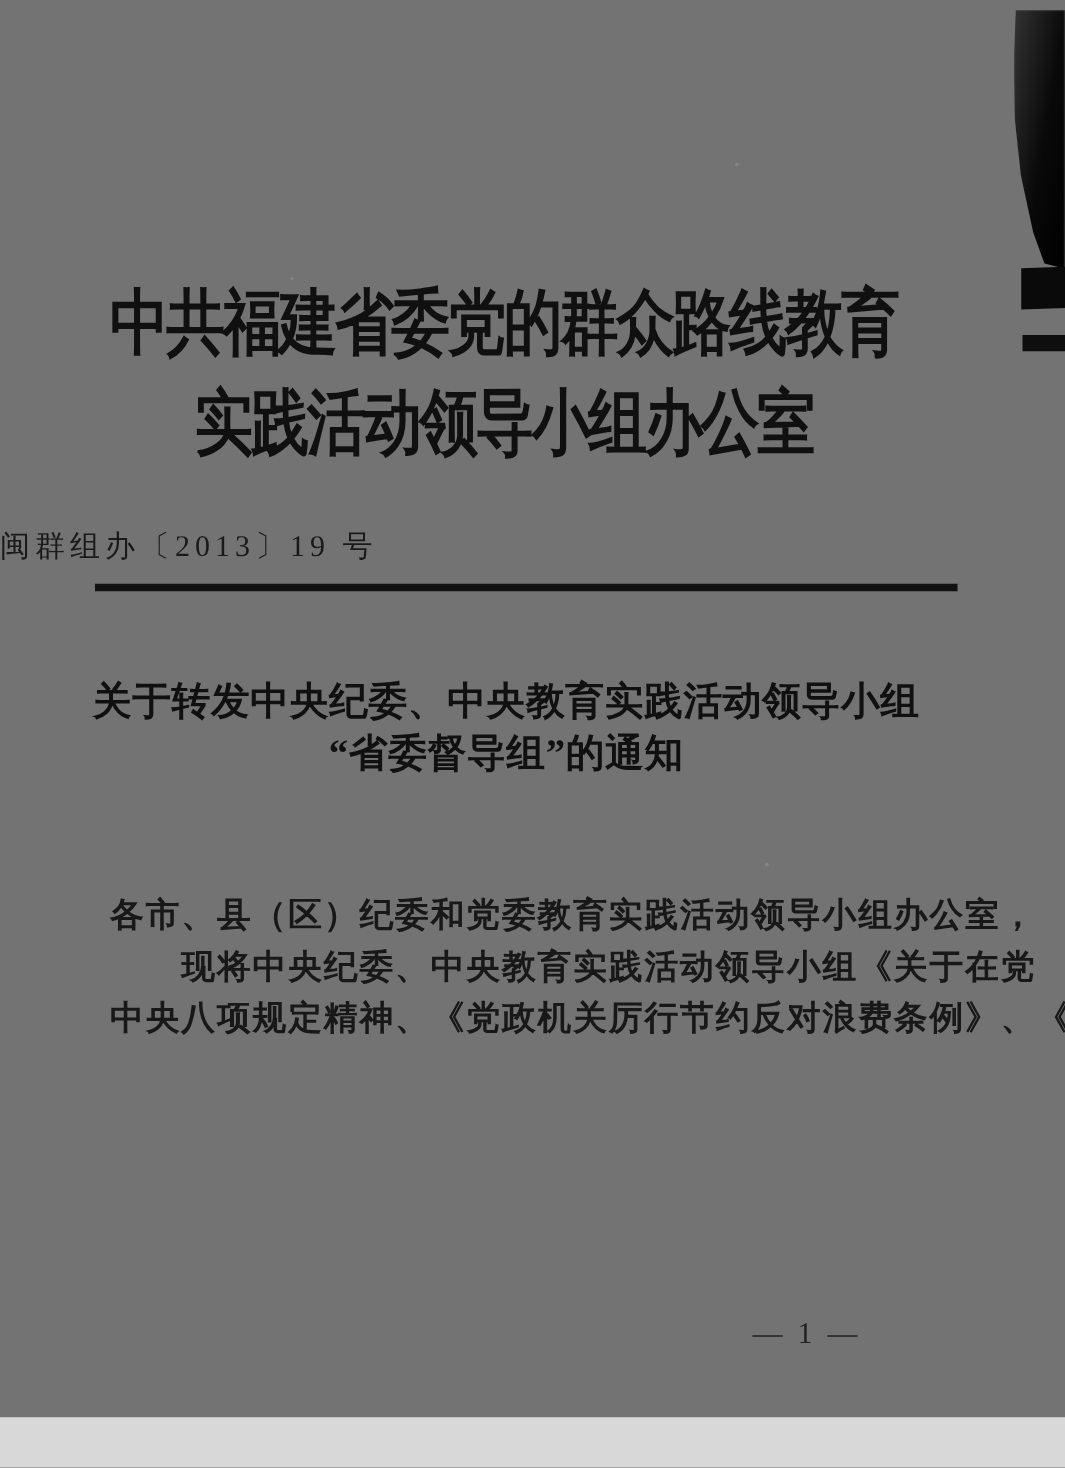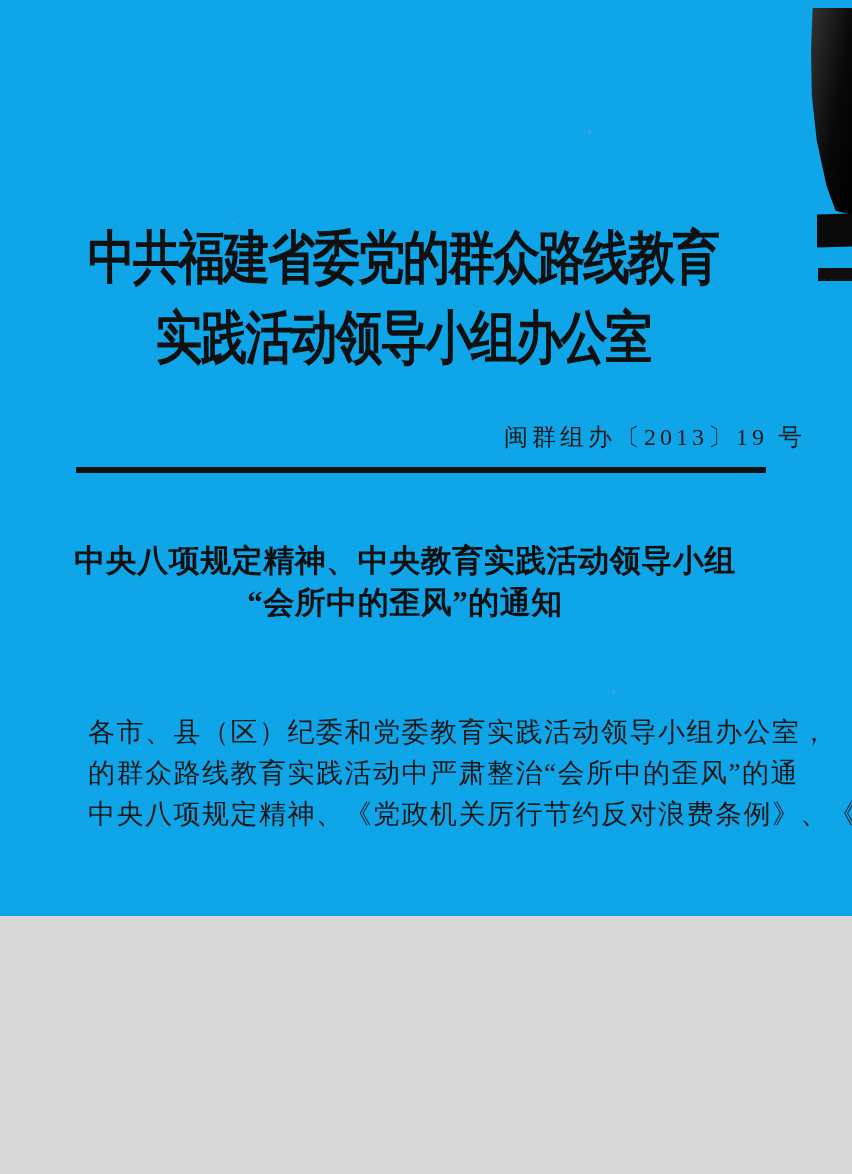--- a/index.html
+++ b/index.html
@@ -3,23 +3,23 @@
 <meta charset="utf-8">
 <style>
   html, body {
     margin: 0;
     padding: 0;
     background: #d8d8d8;
   }
   .page {
     position: relative;
     width: 852px;
-    height: 916px;
+    height: 1134px;
     margin: 0 auto;
-    background: #0ea5e9;
+    background: #737373;
     overflow: hidden;
     font-family: "Liberation Serif", "DejaVu Serif", serif;
     color: #161616;
   }
   
   .letterhead-line {
     position: absolute;
     left: 0;
     width: 806px;
     text-align: center;
@@ -33,21 +33,21 @@
   }
   .letterhead-line.l1 { top: 220px; }
   .letterhead-line.l2 { top: 300px; }
 
   
   .doc-number {
     position: absolute;
     top: 421px;
     left: 0;
     width: 806px;
-    text-align: right;
+    text-align: left;
     font-size: 24px;
     letter-spacing: 4px;
     color: #1a1a1a;
   }
 
   
   .rule {
     position: absolute;
     top: 467px;
     left: 76px;
@@ -72,20 +72,21 @@
     white-space: nowrap;
     color: #101010;
   }
 
   
   .body-block {
     position: absolute;
     top: 712px;
     left: 88px;
     width: 690px;
+    font-weight: bold;
   }
   .body-line {
     font-size: 27px;
     line-height: 41px;
     height: 41px;
     letter-spacing: 1.5px;
     white-space: nowrap;
     color: #181818;
   }
   .body-line.indent { padding-left: 57px; }
@@ -141,27 +142,27 @@
 <div class="page">
 
   <div class="letterhead-line l1">中共福建省委党的群众路线教育</div>
   <div class="letterhead-line l2">实践活动领导小组办公室</div>
 
   <div class="doc-number">闽群组办〔2013〕19 号</div>
 
   <div class="rule"></div>
 
   <div class="title-block">
-    <div class="title-line">中央八项规定精神、中央教育实践活动领导小组</div>
-    <div class="title-line">“会所中的歪风”的通知</div>
+    <div class="title-line">关于转发中央纪委、中央教育实践活动领导小组</div>
+    <div class="title-line">“省委督导组”的通知</div>
   </div>
 
   <div class="body-block">
     <div class="body-line">各市、县（区）纪委和党委教育实践活动领导小组办公室，</div>
-    <div class="body-line">的群众路线教育实践活动中严肃整治“会所中的歪风”的通</div>
+    <div class="body-line indent">现将中央纪委、中央教育实践活动领导小组《关于在党</div>
     <div class="body-line">中央八项规定精神、《党政机关厉行节约反对浪费条例》、《党</div>
   </div>
 
   <div class="page-number">— 1 —</div>
 
   <div class="artifact-blob"></div>
   <div class="artifact-block"></div>
   <div class="artifact-bar"></div>
 
   <div class="speck" style="left:588px; top:130px; width:3px; height:3px;"></div>

